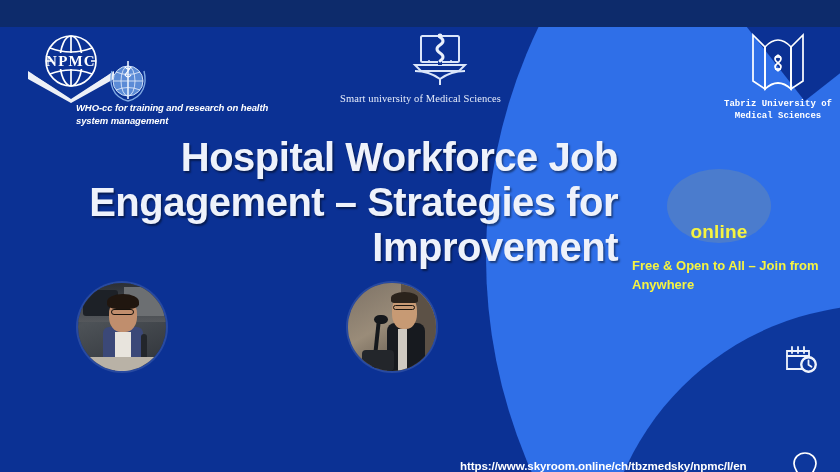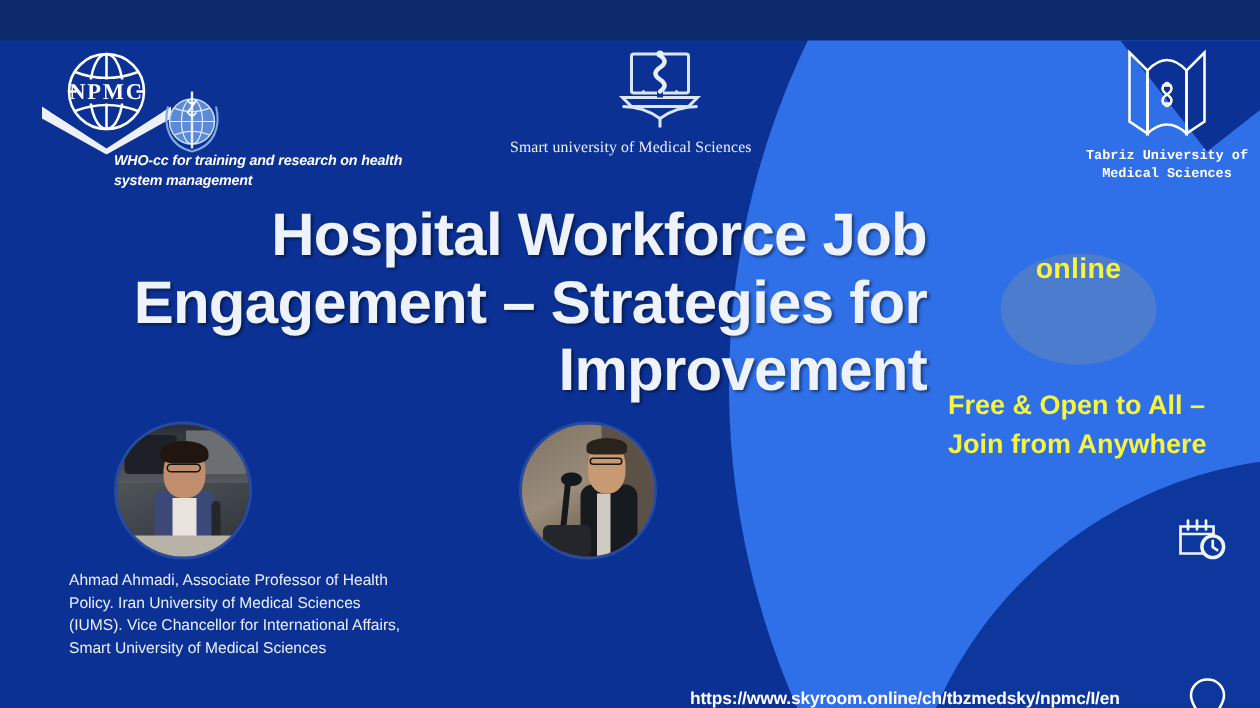--- a/index.html
+++ b/index.html
@@ -90,28 +90,28 @@
   .ph-bg{position:absolute;inset:0;}
   .ph-a{background:linear-gradient(160deg,#3a3f46 0%,#4d5257 36%,#2e3238 100%);}
   .ph-b{background:linear-gradient(165deg,#6b6158 0%,#8a7f70 40%,#3a3630 100%);}
   .ph-part{position:absolute;}
 
   
   .online-circle{
     position:absolute;left:667px;top:142px;width:104px;height:74px;
     border-radius:50%;
     background:#4b7ccd;
-    display:flex;align-items:flex-start;justify-content:center;
+    display:flex;align-items:flex-end;justify-content:center;
   }
   .online-circle span{
     color:#f6f440;font-size:19px;font-weight:bold;letter-spacing:.2px;
   }
   .free-line{
     position:absolute;left:632px;top:230px;width:205px;
-    color:#f6f440;font-size:18px;font-weight:bold;line-height:1.45;
+    color:#f6f440;font-size:13px;font-weight:bold;line-height:1.45;
   }
 
   
   .schedule{
     position:absolute;left:664px;top:312px;width:120px;
     color:#ffffff;font-size:11.8px;font-weight:bold;line-height:1.48;
     letter-spacing:.1px;
   }
   .schedule .d0{padding-left:5px;}
   .cal-icon{position:absolute;left:784px;top:316px;width:34px;height:32px;}
@@ -229,21 +229,20 @@
            background:#c08e6d;border-radius:48% 48% 42% 42%;"></div>
       <div class="ph-part" style="left:33%;top:12%;width:36%;height:18%;
            background:#20160f;border-radius:50% 50% 30% 30%;"></div>
       <div class="ph-part" style="left:37%;top:30%;width:27%;height:6%;
            border:1.4px solid #16110c;border-radius:3px;"></div>
       <div class="ph-part" style="left:72%;top:58%;width:6%;height:36%;
            background:#23262b;border-radius:3px;"></div>
       <div class="ph-part" style="left:0;top:84%;width:100%;height:16%;
            background:#b9b2a6;"></div>
     </div>
-    <div class="bio">Ahmad Ahmadi, Associate Professor of Health Policy. Iran University of Medical Sciences (IUMS). Vice Chancellor for International Affairs, Smart University of Medical Sciences</div>
   </div>
 
   <div class="speaker" id="sp2">
     <div class="photo">
       <div class="ph-bg ph-b"></div>
       <div class="ph-part" style="left:0;top:0;width:100%;height:100%;
            background:linear-gradient(150deg,#7d7266 0%,#9a8c79 45%,#4a423a 100%);"></div>
       <div class="ph-part" style="left:60%;top:0;width:40%;height:100%;
            background:#5c5146;"></div>
       <div class="ph-part" style="left:44%;top:46%;width:44%;height:54%;

